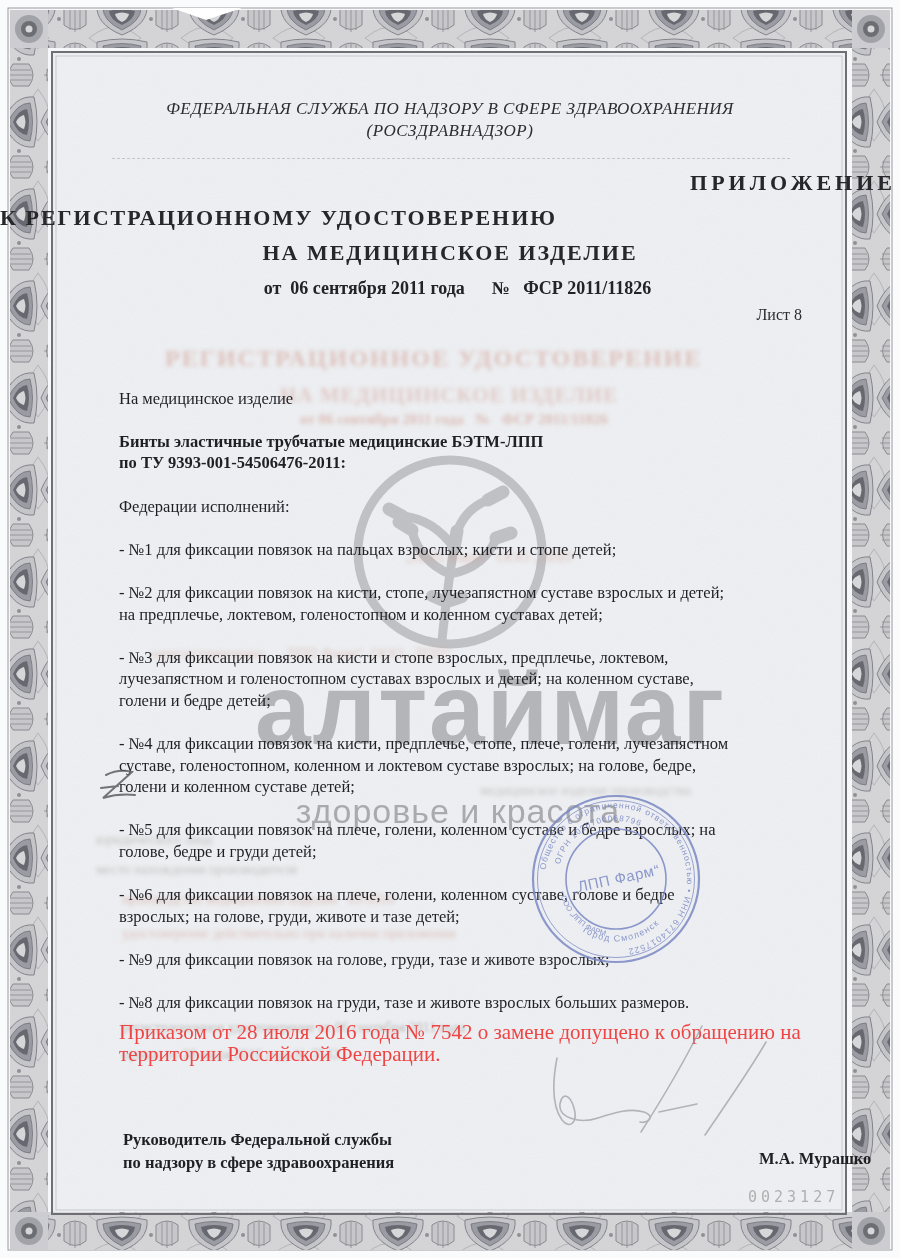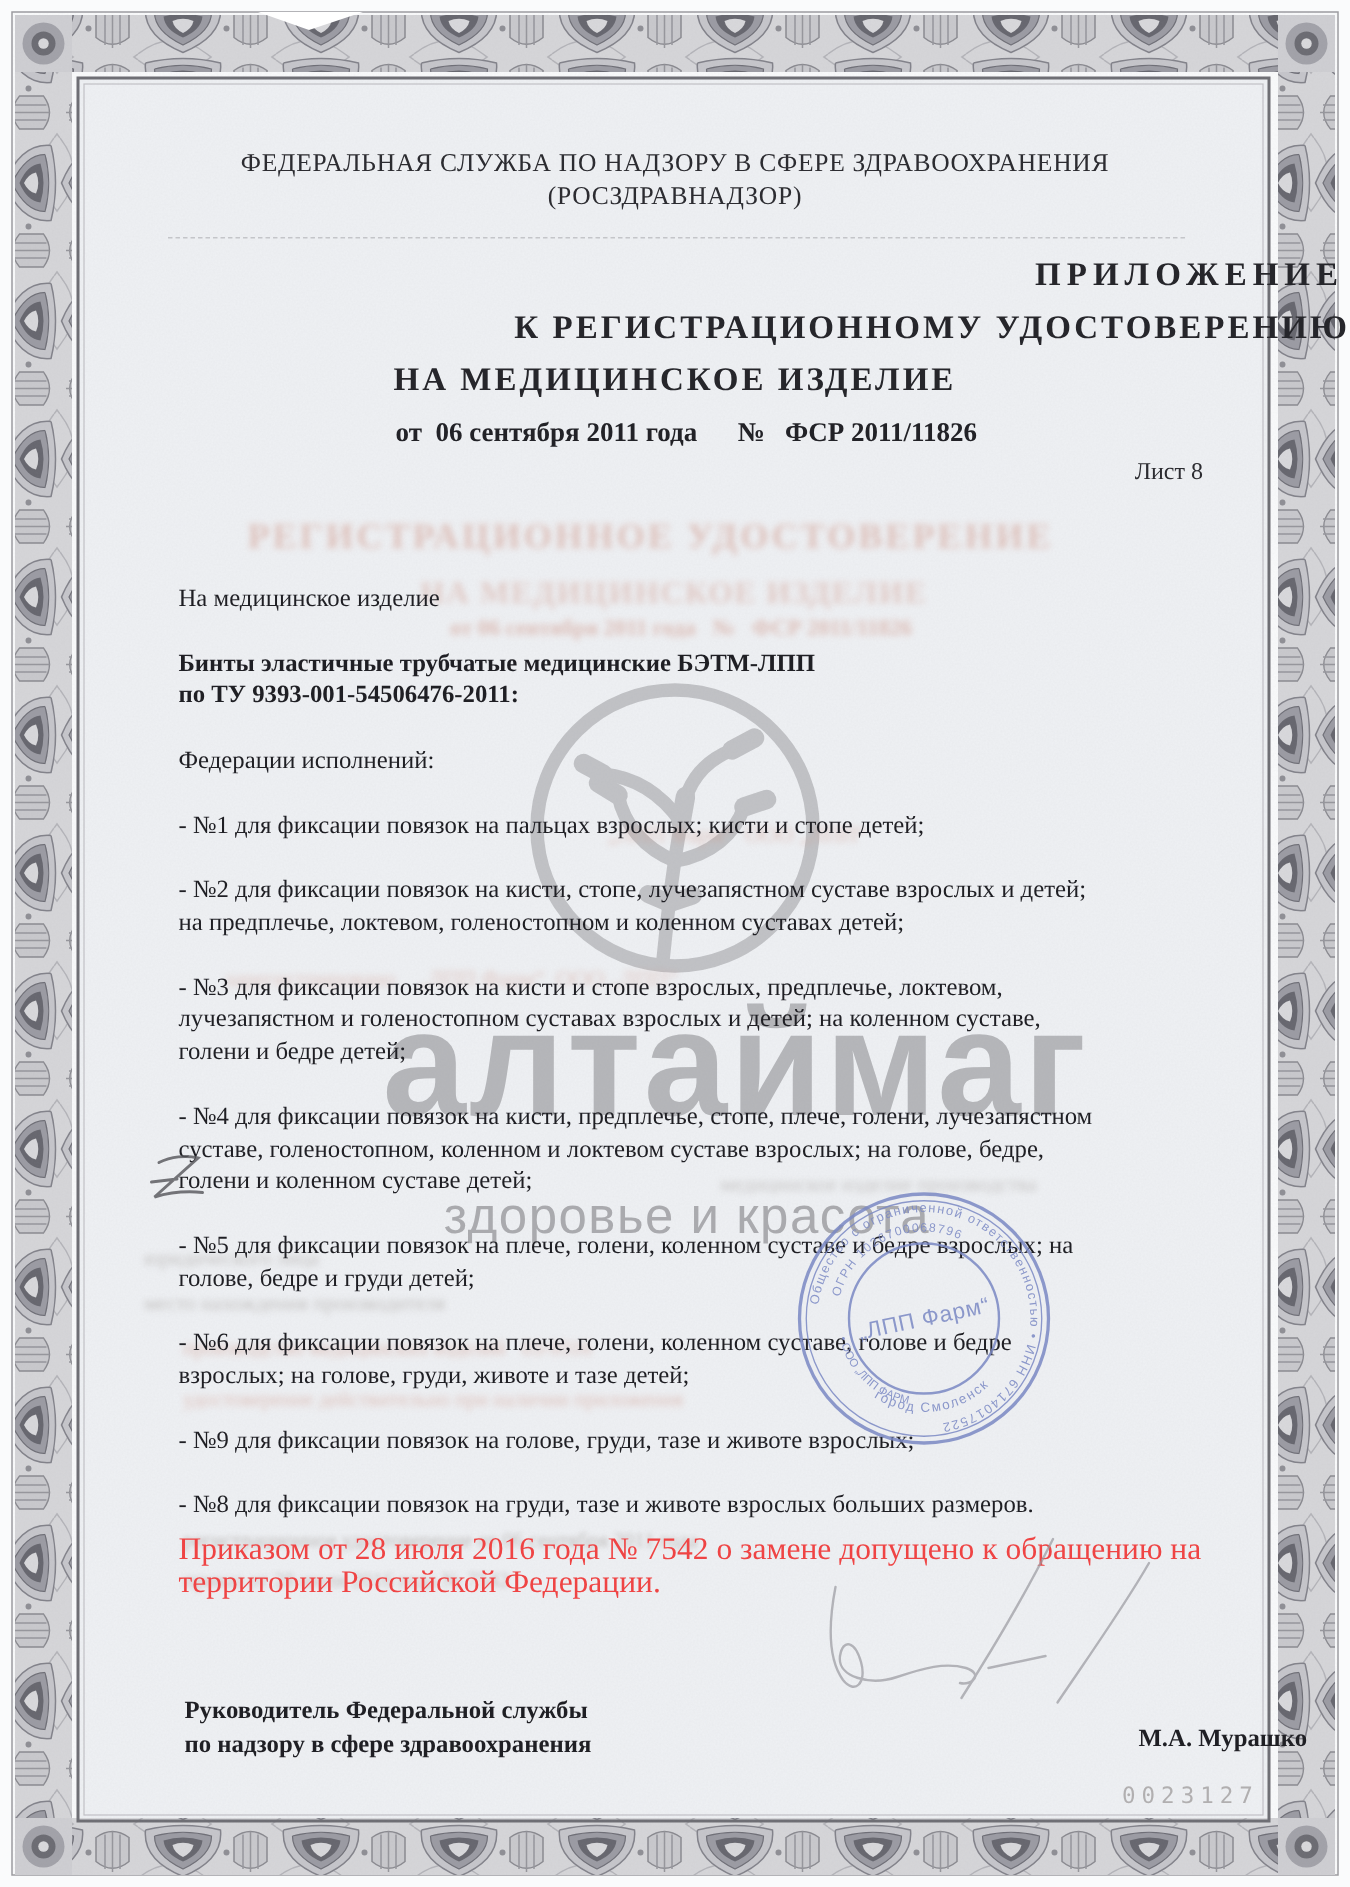--- a/index.html
+++ b/index.html
@@ -2,24 +2,24 @@
 <html><head>
 <meta charset="utf-8">
 <style>
   html,body{margin:0;padding:0;background:#e8e8ea;}
   #page{position:relative;width:900px;height:1258px;background:#fafbfc;overflow:hidden;
         font-family:"Liberation Serif","DejaVu Serif",serif;color:#222226;}
   .abs{position:absolute;}
   svg{display:block;}
   
   .agency{left:0;right:0;top:98px;text-align:center;font-size:17px;letter-spacing:.5px;
-          line-height:22px;white-space:pre-line;color:#2c2c31;}
+          line-height:22px;white-space:pre-line;color:#2c2c31;font-style:italic;}
   .sep{left:112px;top:158px;width:678px;border-top:1px dashed #8a8a8f;opacity:.4;}
   .t1{left:0;right:4px;top:170px;text-align:right;font-weight:bold;font-size:22px;letter-spacing:4px;color:#26262b;margin-left:48px;}
-  .t2{left:0;right:0;top:205px;text-align:right;font-weight:bold;font-size:22px;letter-spacing:2px;color:#26262b;}
+  .t2{left:0;right:0;top:205px;text-align:left;font-weight:bold;font-size:22px;letter-spacing:2px;color:#26262b;}
   .t3{left:0;right:0;top:240px;text-align:center;font-weight:bold;font-size:22px;letter-spacing:2px;color:#26262b;}
   .date{left:0;right:0;top:278px;text-align:center;font-weight:bold;font-size:18px;white-space:pre;color:#222227;margin-left:15px;}
   .sheet{left:710px;top:306px;width:92px;text-align:right;font-size:16px;color:#2c2c31;}
   .body{left:119px;top:366px;width:700px;font-size:16.5px;line-height:21.6px;white-space:pre-line;color:#1f1f24;}
   .body .b{font-weight:bold;}
   .order{left:119px;top:1021px;width:700px;font-size:21px;line-height:22px;white-space:pre-line;color:#ef4444;}
   .official{left:123px;top:1128px;font-weight:bold;font-size:16.5px;line-height:23px;white-space:pre-line;color:#1f1f24;}
   .signer{left:742px;top:1149px;font-weight:bold;font-size:16.5px;color:#1f1f24;margin-left:17px;}
   .serial{left:748px;top:1188px;font-family:"DejaVu Sans Mono",monospace;font-size:15px;
           letter-spacing:4px;color:#b1afb0;}

